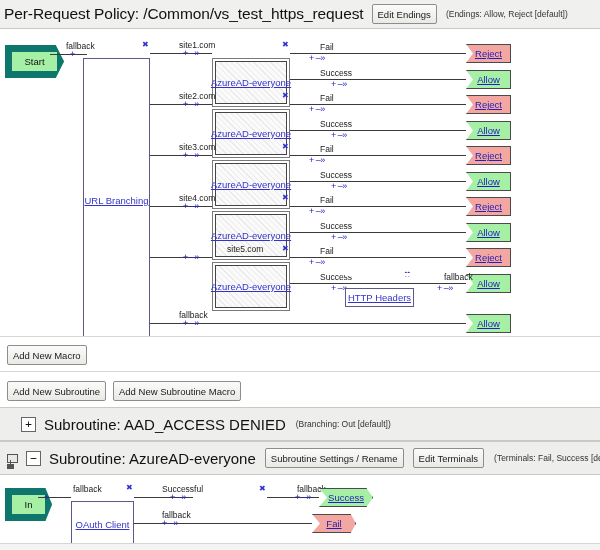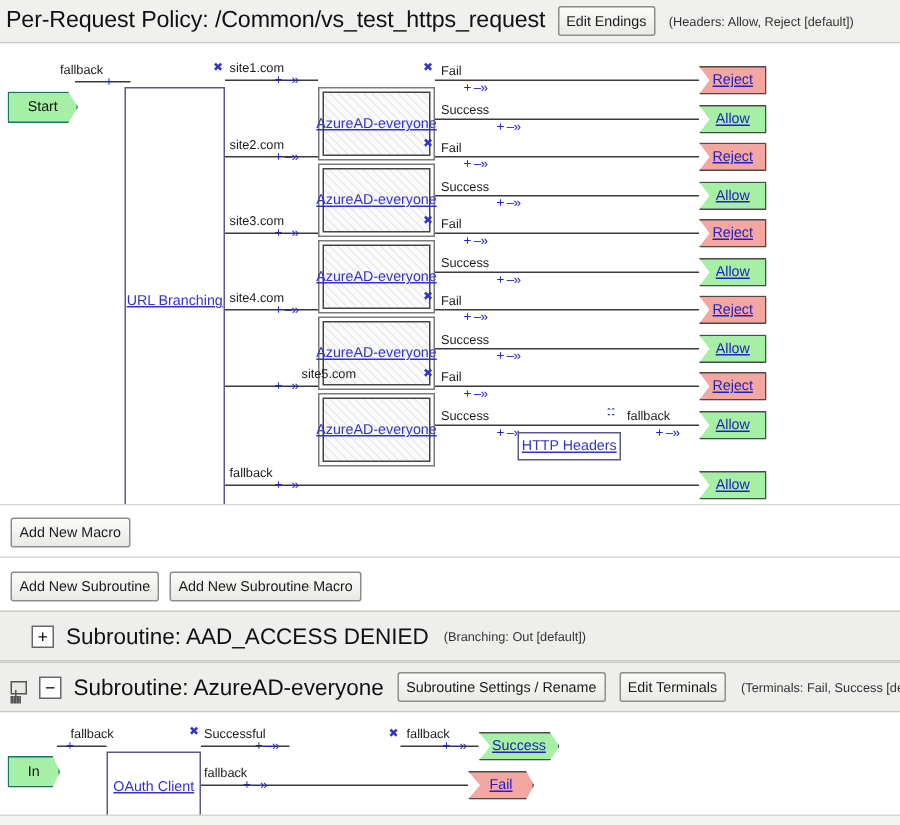--- a/index.html
+++ b/index.html
@@ -66,31 +66,30 @@
   }
   .term span{font-size:9.5px;color:#2222bb;text-decoration:underline;white-space:nowrap;}
   .term.reject{background:#f4a6a0;}
   .term.allow,.term.success{background:#a6f0a6;}
   .term.fail{background:#f4a6a0;}
   .notch-in{clip-path:polygon(0 0,100% 0,100% 100%,0 100%,7px 50%);}
   .start-shape{clip-path:polygon(0 0,86% 0,100% 50%,86% 100%,0 100%);}
   .term-shape{clip-path:polygon(0 0,88% 0,100% 50%,88% 100%,0 100%,8px 50%);}
 
   .start{
-    position:absolute;background:#a6f0a6;border:1px solid #0f766e;
+    position:absolute;background:#a6f0a6;border:7px solid #0f766e;
     height:19px;display:flex;align-items:center;justify-content:center;
     box-shadow:1.5px 1.5px 0 rgba(110,110,110,.75);
-    margin-top:16px;
   }
   .start span{font-size:9.5px;color:#111;}
 
   
   .hline{position:absolute;height:1px;background:#3a3a3a;}
 
-  .brlabel{position:absolute;font-size:8.5px;color:#1a1a1a;white-space:nowrap;}
+  .brlabel{position:absolute;font-size:8.5px;color:#1a1a1a;white-space:nowrap;margin-left:26px;}
   .conn{position:absolute;font-size:9px;color:#2222cc;white-space:nowrap;line-height:9px;letter-spacing:-0.5px;}
 
   
   .panel-row{position:absolute;left:0;width:600px;box-sizing:border-box;}
   #macro-bar{top:337px;height:34px;background:#fff;}
   #macro-bar .btn{position:absolute;left:7px;top:8px;}
   #sub-bar{top:371px;height:35px;background:#fff;border-top:1px solid #d6d6d2;}
   #sub-bar .btn{position:absolute;top:9px;}
   #add-sub{left:7px;}
   #add-sub-macro{left:113px;}
@@ -128,21 +127,21 @@
   }
   #bottom-sep{position:absolute;left:0;top:543px;width:600px;height:1px;background:#d6d6d2;}
   #bottom-fill{position:absolute;left:0;top:544px;width:600px;height:6px;background:#f4f4f2;}
 </style>
 </head>
 <body>
 
 <div id="header">
   <div id="policy-title">Per-Request Policy: /Common/vs_test_https_request</div>
   <div class="btn" id="edit-endings">Edit Endings</div>
-  <div class="note">(Headers: Allow, Reject [default])</div>
+  <div class="note">(Endings: Allow, Reject [default])</div>
 </div>
 
 <div id="canvas">
 
   <div class="start start-shape" style="left:5px;top:16px;width:45px;">
     <span>Start</span>
   </div>
   <div class="brlabel" style="left:40px;top:12px;">fallback</div>
   <div class="hline" style="left:50px;top:25px;width:37px;"></div>
   <div class="conn" style="left:70px;top:21px;">+</div>

